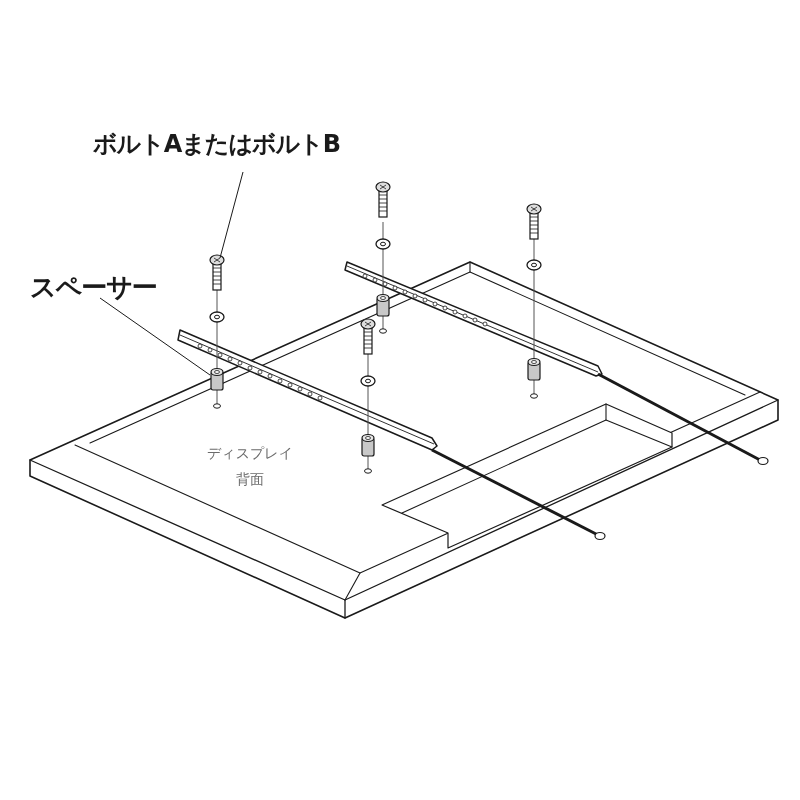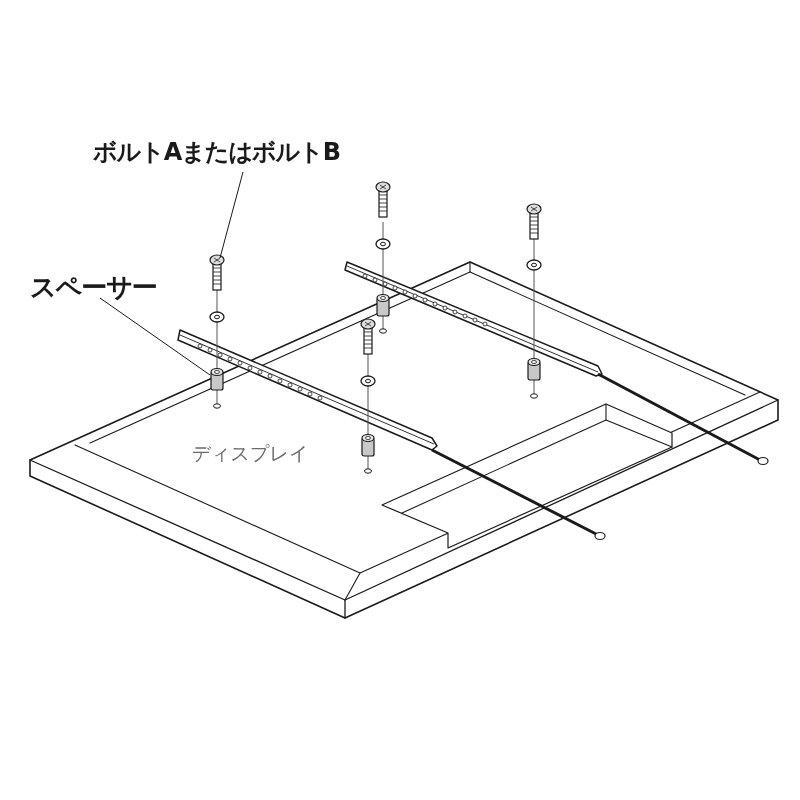--- a/index.html
+++ b/index.html
@@ -1,19 +1,19 @@
 <!DOCTYPE html>
 <html><head>
 <meta charset="utf-8">
 <style>
   html, body { margin: 0; padding: 0; background: #ffffff; }
   #canvas { position: relative; width: 800px; height: 800px; background: #ffffff; overflow: hidden; }
   svg { position: absolute; left: 0; top: 0; }
   .label { position: absolute; font-family: "DejaVu Sans", sans-serif; font-weight: bold; color: #1a1a1a; white-space: nowrap; letter-spacing: -1px; }
-  .label-display { position: absolute; font-family: "DejaVu Sans", sans-serif; color: #6b6b6b; text-align: center; line-height: 26px; font-size: 19px; }
+  .label-display { position: absolute; font-family: "DejaVu Sans", sans-serif; color: #6b6b6b; text-align: center; line-height: 26px; font-size: 14px; }
 </style>
 </head>
 <body>
 
 <div id="canvas">
 <svg width="800" height="800" viewBox="0 0 800 800">
   <defs>
     <g id="bolt">
       <rect x="-4" y="0" width="8" height="28" fill="#fff" stroke="#1a1a1a" stroke-width="1.2"></rect>
       <line x1="-4" y1="6" x2="4" y2="6" stroke="#1a1a1a" stroke-width="0.8"></line>
@@ -132,18 +132,19 @@
     <use href="#bolt" x="368" y="326"></use>
         <use href="#washer" x="368" y="381"></use>
     <use href="#spacer" x="368" y="438"></use>
         <use href="#hole" x="368" y="471"></use>
   </g>
 
   <line x1="243" y1="172" x2="220" y2="258" stroke="#1a1a1a" stroke-width="1"></line>
   <line x1="100" y1="298" x2="210" y2="375" stroke="#1a1a1a" stroke-width="1"></line>
 </svg>
 
-<div class="label" style="left:93px; top:136px; font-size:24px;">ボルトAまたはボルトB</div>
+<div class="label" style="left:93px; top:128px; font-size:24px;">ボルトAまたはボルトB</div>
 <div class="label" style="left:30px; top:270px; font-size:26px;">スペーサー</div>
 <div class="label-display" style="left:180px; top:440px; width:140px;">
   <div>ディスプレイ</div>
+  <div>背面</div>
 </div>
 </div>
 
 </body></html>

